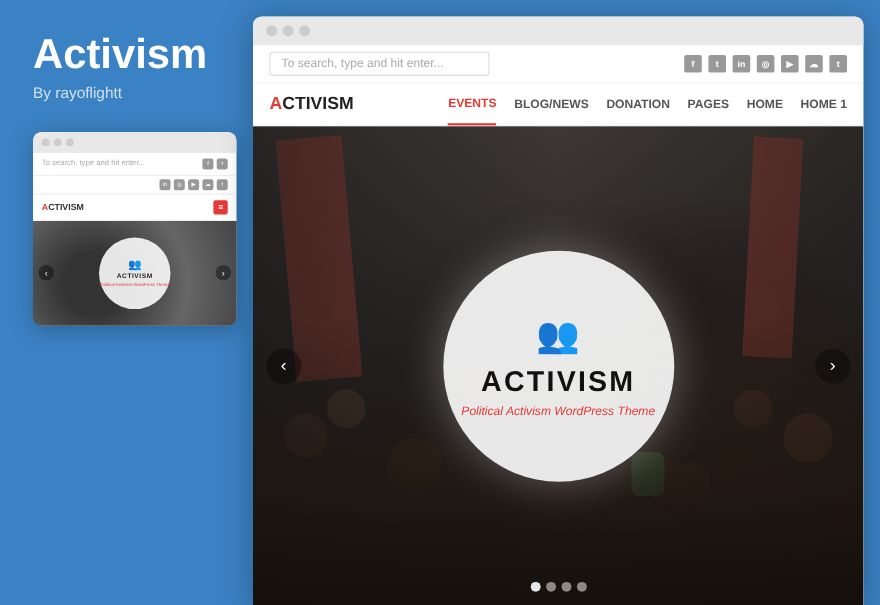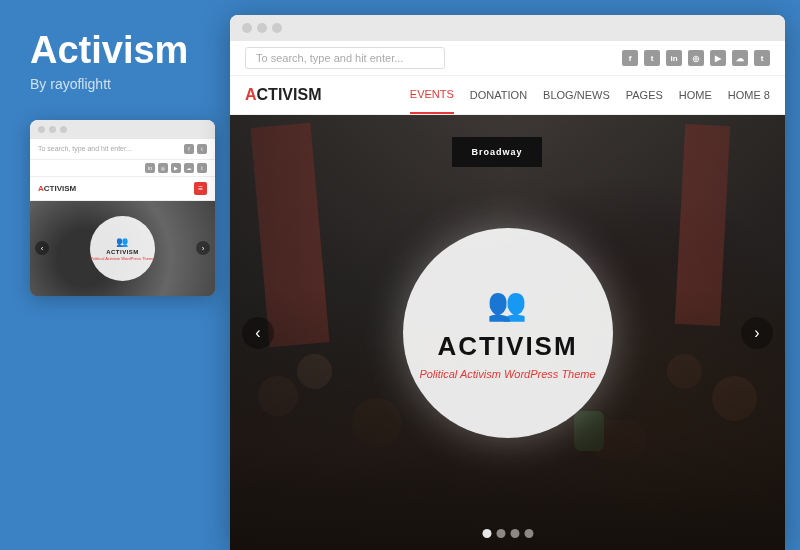--- a/index.html
+++ b/index.html
@@ -307,21 +307,21 @@
       display: flex;
       gap: 16px;
       align-items: center;
     }
 
     .nav-link {
       font-size: 11px;
       color: #555;
       text-decoration: none;
       padding: 12px 0;
-      font-weight: 400;
+      font-weight: 700;
     }
 
     .nav-link.active {
       color: #e53935;
       border-bottom: 2px solid #e53935;
     }
 
     
     .site-hero {
       flex: 1;
@@ -538,48 +538,45 @@
           <div class="site-social-icon">☁</div>
           <div class="site-social-icon">t</div>
         </div>
       </div>
       <div class="site-nav">
         <div class="site-logo">
           <span style="color:#e53935;">A</span>CTIVISM
         </div>
         <div class="site-nav-links">
           <a class="nav-link active">EVENTS</a>
+          <a class="nav-link">BLOG/NEWS</a>
           <a class="nav-link">DONATION</a>
-          <a class="nav-link">BLOG/NEWS</a>
           <a class="nav-link">PAGES</a>
           <a class="nav-link">HOME</a>
-          <a class="nav-link">HOME 8</a>
+          <a class="nav-link">HOME 1</a>
         </div>
       </div>
     </div>
 
     <div class="site-hero">
 
       <div class="hero-crowd"></div>
       <div class="hero-shape-red"></div>
       <div class="hero-shape-red2"></div>
 
       <div style="position:absolute;top:60%;left:5%;width:40px;height:40px;background:#4a3020;border-radius:50%;z-index:1;"></div>
       <div style="position:absolute;top:55%;left:12%;width:35px;height:35px;background:#5a4030;border-radius:50%;z-index:1;"></div>
       <div style="position:absolute;top:65%;left:22%;width:50px;height:50px;background:#3a2515;border-radius:50%;z-index:1;"></div>
       <div style="position:absolute;top:50%;left:35%;width:30px;height:45px;background:#2a1a0a;border-radius:30%;z-index:1;"></div>
       <div style="position:absolute;top:60%;right:5%;width:45px;height:45px;background:#5a3520;border-radius:50%;z-index:1;"></div>
       <div style="position:absolute;top:55%;right:15%;width:35px;height:35px;background:#4a2a18;border-radius:50%;z-index:1;"></div>
       <div style="position:absolute;top:70%;right:25%;width:55px;height:40px;background:#3a2010;border-radius:40%;z-index:1;"></div>
 
       <div style="position:absolute;top:68%;left:62%;width:30px;height:40px;background:#3a7a3a;border-radius:20%;z-index:1;"></div>
 
-      <div style="position:absolute;top:5%;left:40%;width:90px;height:30px;background:#111;z-index:3;display:flex;align-items:center;justify-content:center;">
-        <span style="color:#fff;font-size:9px;font-weight:900;letter-spacing:1px;">Broadway</span>
-      </div>
 
       <div class="crowd-layer"></div>
       <div class="hero-bg"></div>
 
       <div class="hero-circle">
         <div class="hero-circle-icon">👥</div>
         <div class="hero-circle-title">ACTIVISM</div>
         <div class="hero-circle-sub">Political Activism WordPress Theme</div>
       </div>
 

